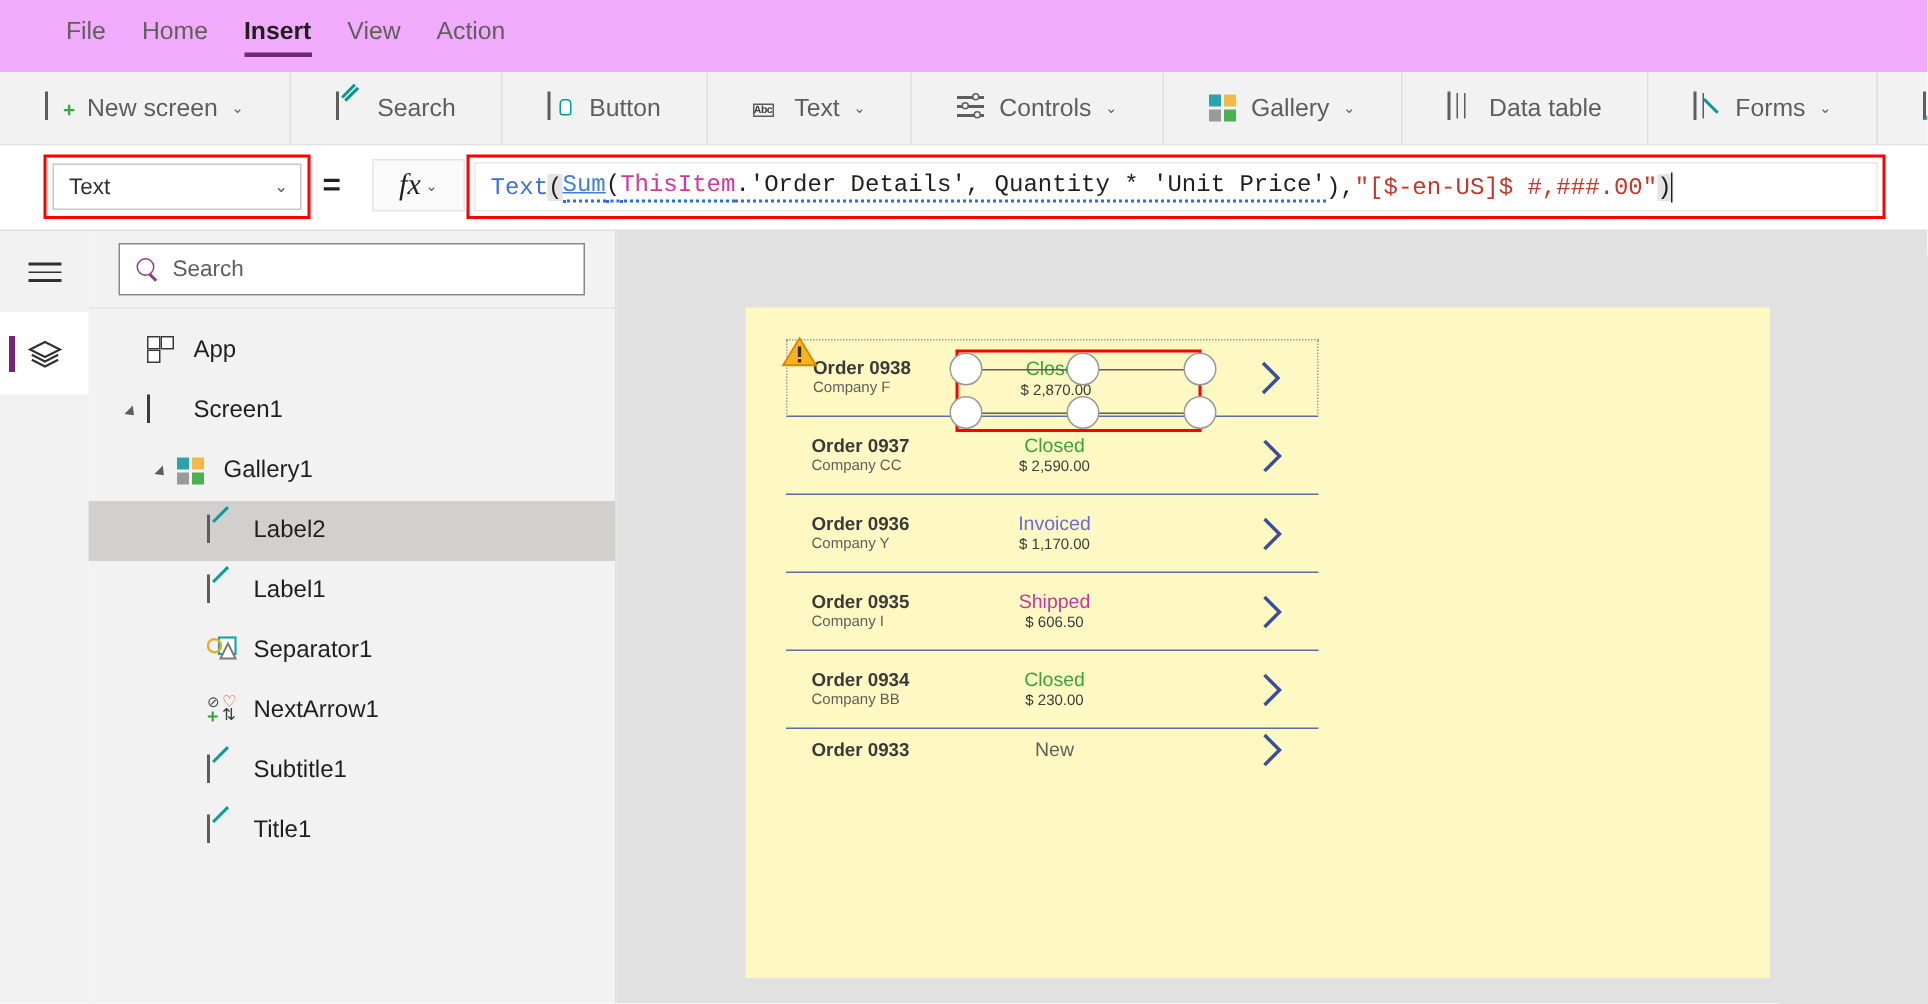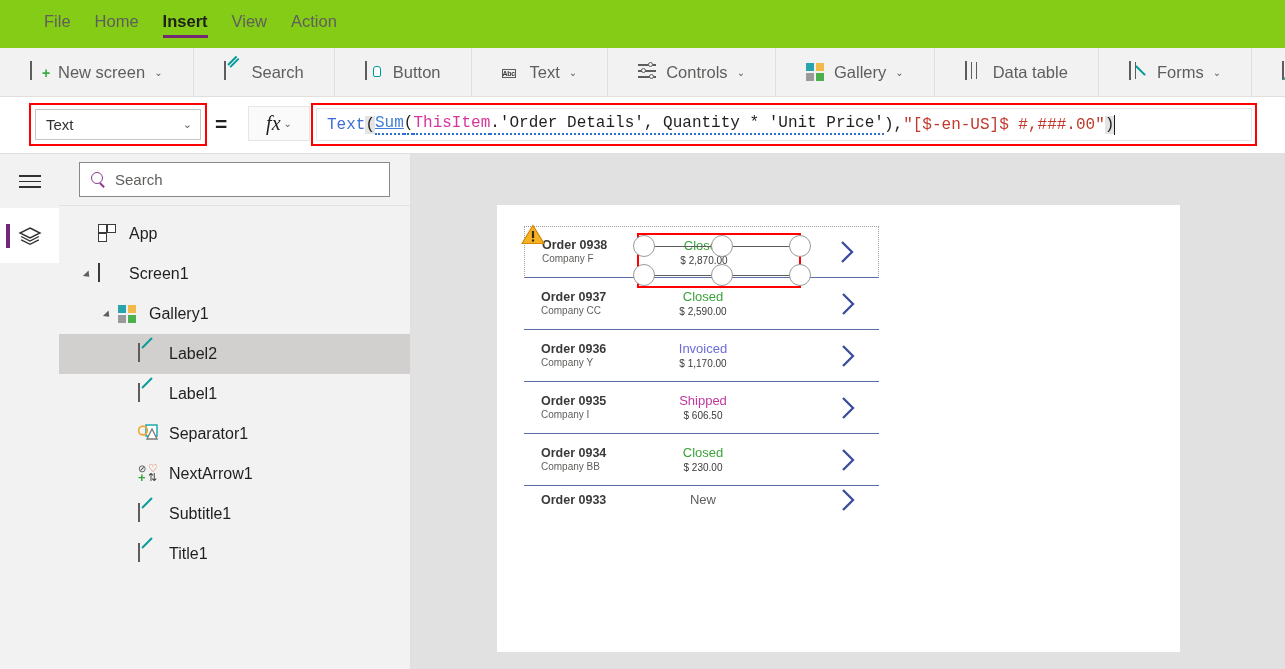--- a/index.html
+++ b/index.html
@@ -7,21 +7,21 @@
     width: 1285px; height: 669px;
     font-family: "Liberation Sans", sans-serif;
     background: #ffffff;
     overflow: hidden;
   }
   #app { position: relative; width: 1285px; height: 669px; background:#fff; }
 
   
   .menubar {
     position:absolute; left:0; top:0; width:1285px; height:48px;
-    background:#84cc16; display:flex; align-items:flex-start; padding-left:32px;
+    background:#f0abfc; display:flex; align-items:flex-start; padding-left:32px;
   }
   .menu-item {
     font-size:16.5px; color:#605e5c; padding:12px 12px 0 12px;
     height:48px; cursor:pointer; position:relative; white-space:nowrap;
   }
   .menu-item.active { color:#201f1e; font-weight:bold; }
   .menu-item.active::after {
     content:""; position:absolute; left:12px; right:12px; bottom:10px;
     height:3px; background:#742774;
   }
@@ -172,21 +172,21 @@
   .ic-lbl::after { content:""; position:absolute; left:3px; top:3px; width:14px; height:1.8px; background:#0a9b9b;
      transform:rotate(-45deg); transform-origin:left; }
   .ic-arrow { width:20px; height:19px; margin-top:1px; position:relative; font-size:9px; }
   .ic-arrow .a1 { position:absolute; left:0; top:0; color:#4a4a4a; font-size:10px; line-height:10px; }
   .ic-arrow .a2 { position:absolute; left:10px; top:-1px; color:#e05a33; font-size:11px; line-height:11px; }
   .ic-arrow .a3 { position:absolute; left:0; top:8px; color:#3aa33a; font-size:13px; line-height:11px; font-weight:bold; }
   .ic-arrow .a4 { position:absolute; left:10px; top:8px; color:#3b3a39; font-size:11px; line-height:11px; }
 
   
   .canvas-area { position:absolute; left:411px; top:154px; right:0; bottom:0; background:#e1e1e1; }
-  .phone { position:absolute; left:86px; top:51px; width:683px; height:447px; background:#ffffff; }
+  .phone { position:absolute; left:86px; top:51px; width:683px; height:447px; background:#fef9c3; }
   .gallery { position:absolute; left:27px; top:21px; width:355px; height:311px; }
   .grow { position:relative; height:52px; display:flex; align-items:center;
           border-bottom:1px solid #5b6ea8; padding-left:17px; }
   .grow:last-child { border-bottom:none; }
   .grow.first { border:1px dotted #a0a0a0; border-bottom:1px solid #5b6ea8; }
   .gc-left { width:106px; }
   .gtitle { font-size:12.5px; font-weight:bold; color:#3b3a39; line-height:14px; }
   .gsub { font-size:10px; color:#605e5c; line-height:14px; }
   .gc-mid { width:112px; text-align:center; }
   .gstatus { font-size:13px; line-height:16px; }

